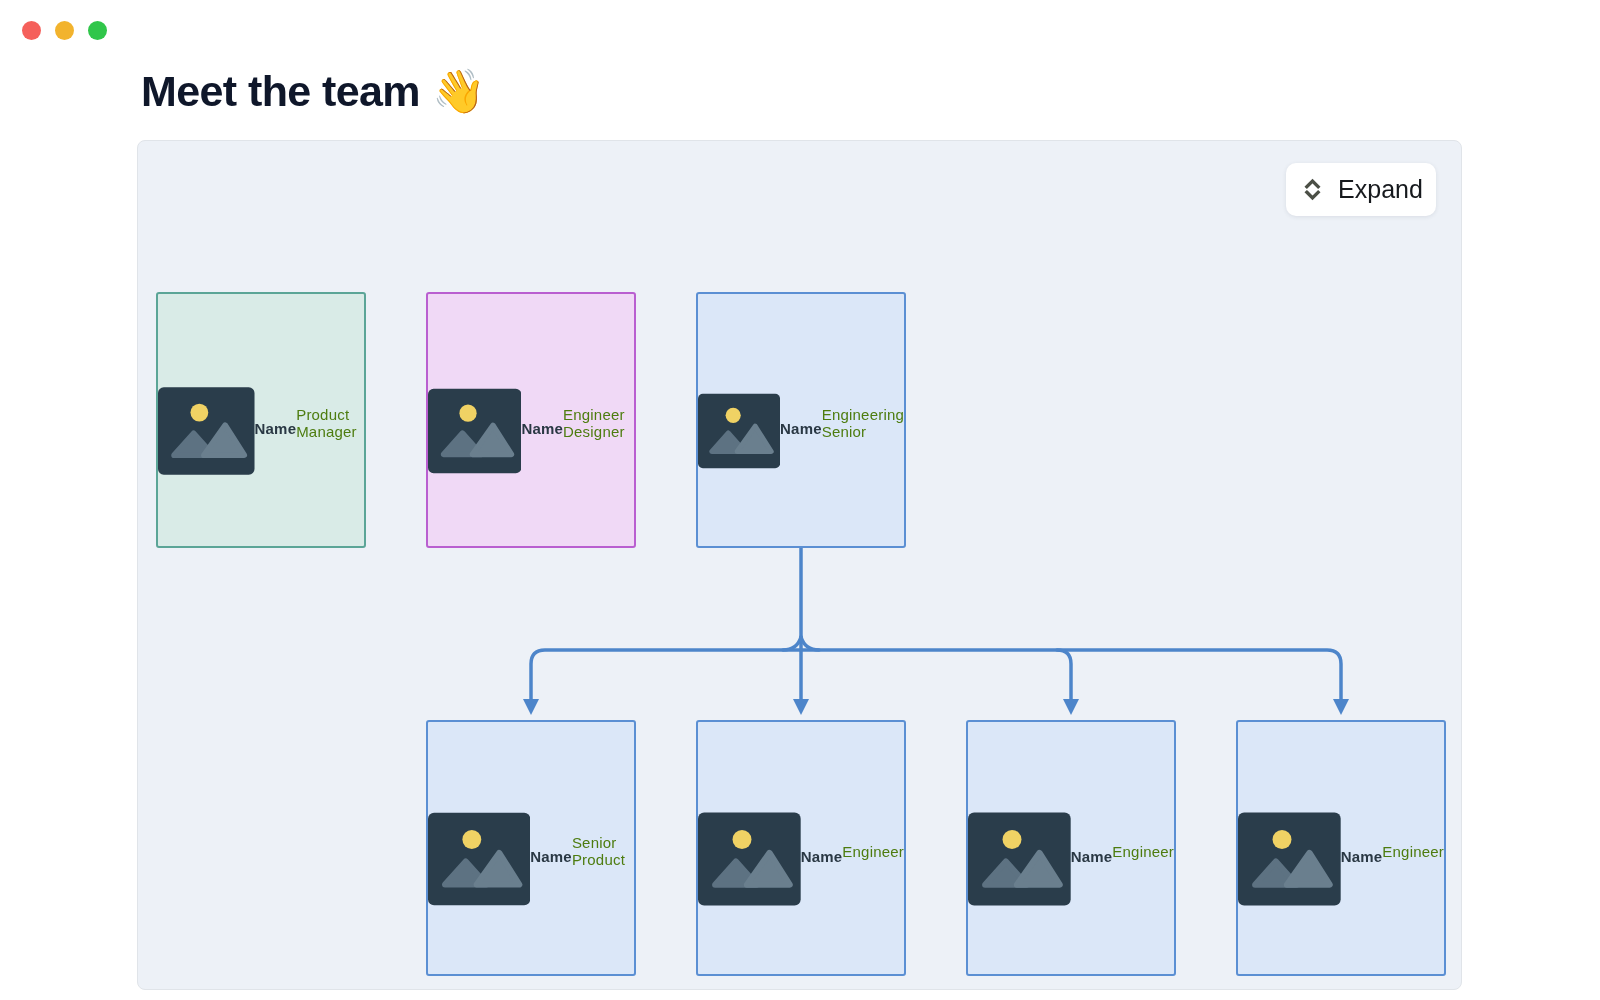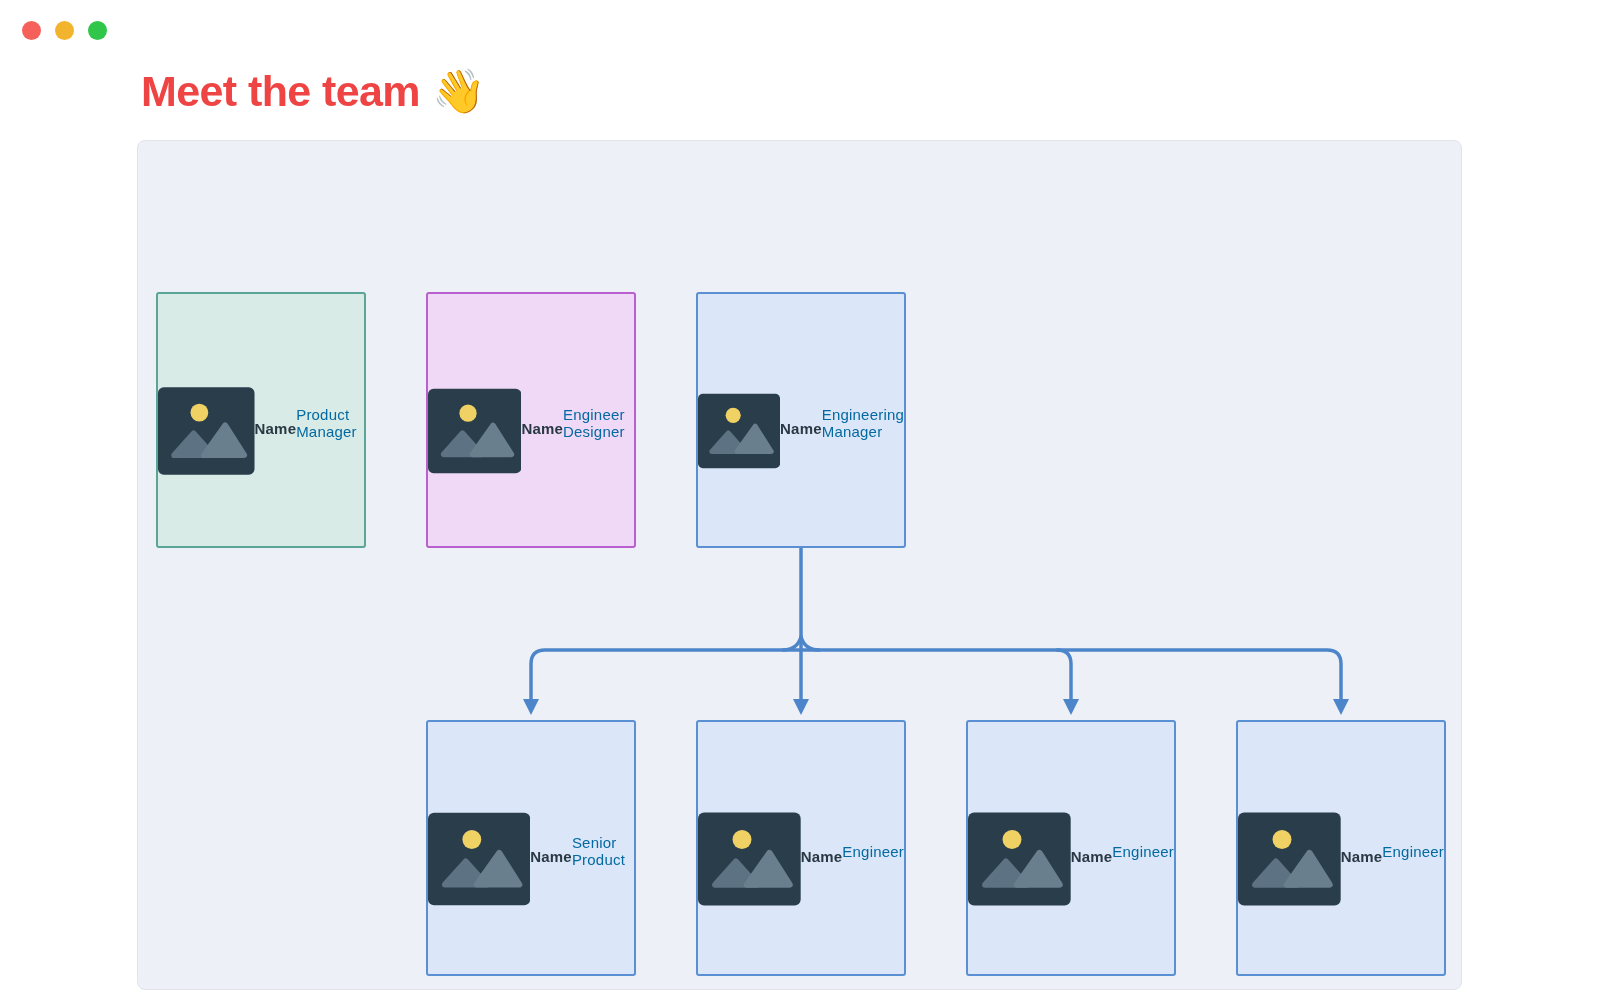--- a/index.html
+++ b/index.html
@@ -12,21 +12,21 @@
 
   
   .traffic-lights { position:absolute; top:21px; left:22px; display:flex; gap:14px; }
   .tl-dot { width:19px; height:19px; border-radius:50%; }
   .tl-red    { background:#f5605b; }
   .tl-yellow { background:#f2b32d; }
   .tl-green  { background:#30c64a; }
 
   .page-title {
     position:absolute; left:141px; top:66px;
-    font-size:43px; font-weight:700; color:#ef4444; letter-spacing:-0.6px;
+    font-size:43px; font-weight:700; color:#0f172a; letter-spacing:-0.6px;
     white-space:nowrap;
   }
   .page-title .emoji { margin-left:12px; font-weight:400; }
 
   
   .panel {
     position:absolute; left:137px; top:140px; width:1325px; height:850px;
     background:#edf1f7; border:1px solid #e0e4e9; border-radius:8px;
   }
 
@@ -45,21 +45,21 @@
     position:absolute; width:210px; height:256px;
     border:2px solid; border-radius:3px;
     display:flex; flex-direction:row; align-items:center;
   }
   .theme-green  { background:#d9ebe7; border-color:#5ba597; }
   .theme-purple { background:#f0d9f6; border-color:#b95fd0; }
   .theme-blue   { background:#dbe7f8; border-color:#5b8fd3; }
 
   .card .thumb { margin-top:21px; width:168px; height:152px; }
   .card .name  { margin-top:17px; font-size:15px; font-weight:700; color:#2a3844; letter-spacing:0.2px; }
-  .card .role  { margin-top:6px;  font-size:15px; font-weight:400; color:#0369a1; letter-spacing:0.2px; }
+  .card .role  { margin-top:6px;  font-size:15px; font-weight:400; color:#4d7c0f; letter-spacing:0.2px; }
 
   
   .pos-t0 { left:18px;   top:151px; }
   .pos-t1 { left:288px;  top:151px; }
   .pos-t2 { left:558px;  top:151px; }
   .pos-b0 { left:288px;  top:579px; }
   .pos-b1 { left:558px;  top:579px; }
   .pos-b2 { left:828px;  top:579px; }
   .pos-b3 { left:1098px; top:579px; }
 
@@ -90,20 +90,27 @@
       <path d="M681 509 Q667 509 663 496"></path>
     </g>
     <g fill="#4d85ca" stroke="none">
       <polygon points="385,558 401,558 393,574"></polygon>
       <polygon points="655,558 671,558 663,574"></polygon>
       <polygon points="925,558 941,558 933,574"></polygon>
       <polygon points="1195,558 1211,558 1203,574"></polygon>
     </g>
   </svg>
 
+  <button class="expand-btn">
+    <svg width="27" height="27" viewBox="0 0 24 24">
+      <path d="M7 9.5 L12 4.5 L17 9.5" fill="none" stroke="#4b4f46" stroke-width="3" stroke-linecap="square"></path>
+      <path d="M7 14.5 L12 19.5 L17 14.5" fill="none" stroke="#4b4f46" stroke-width="3" stroke-linecap="square"></path>
+    </svg>
+    <span>Expand</span>
+  </button>
 
   <div class="card theme-green pos-t0">
     <svg class="thumb" viewBox="0 0 168 152">
       <rect width="168" height="152" rx="10" fill="#2a3d4b"></rect>
       <circle cx="72" cy="44" r="15.5" fill="#f0d264"></circle>
       <path d="M28 118 L62 80 L96 118 Z" fill="#5d7282" stroke="#5d7282" stroke-width="10" stroke-linejoin="round"></path>
       <path d="M80 118 L117 66 L150 118 Z" fill="#6a7f8e" stroke="#6a7f8e" stroke-width="10" stroke-linejoin="round"></path>
     </svg>
     <div class="name">Name</div>
     <div class="role">Product Manager</div>
@@ -121,21 +128,21 @@
   </div>
 
   <div class="card theme-blue pos-t2">
     <svg class="thumb" viewBox="0 0 168 152">
       <rect width="168" height="152" rx="10" fill="#2a3d4b"></rect>
       <circle cx="72" cy="44" r="15.5" fill="#f0d264"></circle>
       <path d="M28 118 L62 80 L96 118 Z" fill="#5d7282" stroke="#5d7282" stroke-width="10" stroke-linejoin="round"></path>
       <path d="M80 118 L117 66 L150 118 Z" fill="#6a7f8e" stroke="#6a7f8e" stroke-width="10" stroke-linejoin="round"></path>
     </svg>
     <div class="name">Name</div>
-    <div class="role">Engineering Manager</div>
+    <div class="role">Engineering Senior</div>
   </div>
 
   <div class="card theme-blue pos-b0">
     <svg class="thumb" viewBox="0 0 168 152">
       <rect width="168" height="152" rx="10" fill="#2a3d4b"></rect>
       <circle cx="72" cy="44" r="15.5" fill="#f0d264"></circle>
       <path d="M28 118 L62 80 L96 118 Z" fill="#5d7282" stroke="#5d7282" stroke-width="10" stroke-linejoin="round"></path>
       <path d="M80 118 L117 66 L150 118 Z" fill="#6a7f8e" stroke="#6a7f8e" stroke-width="10" stroke-linejoin="round"></path>
     </svg>
     <div class="name">Name</div>

